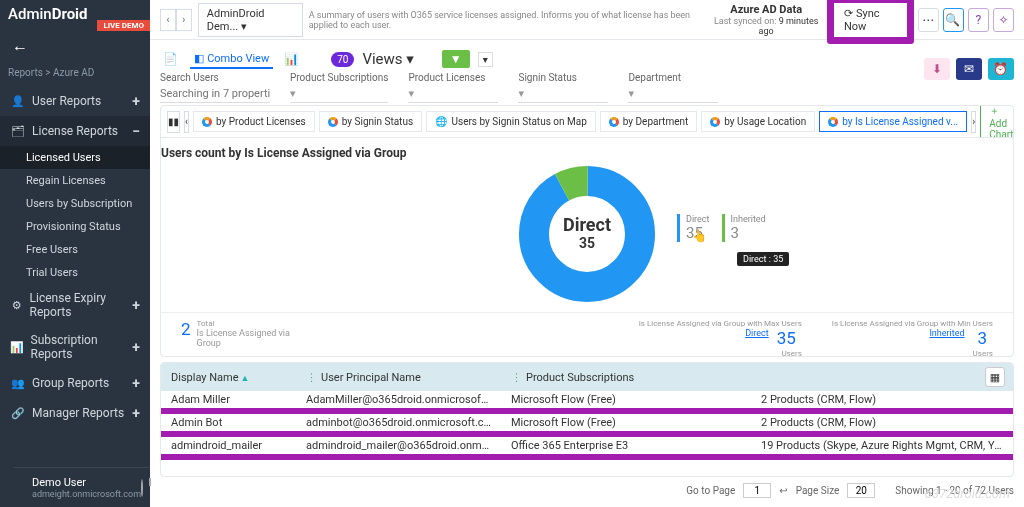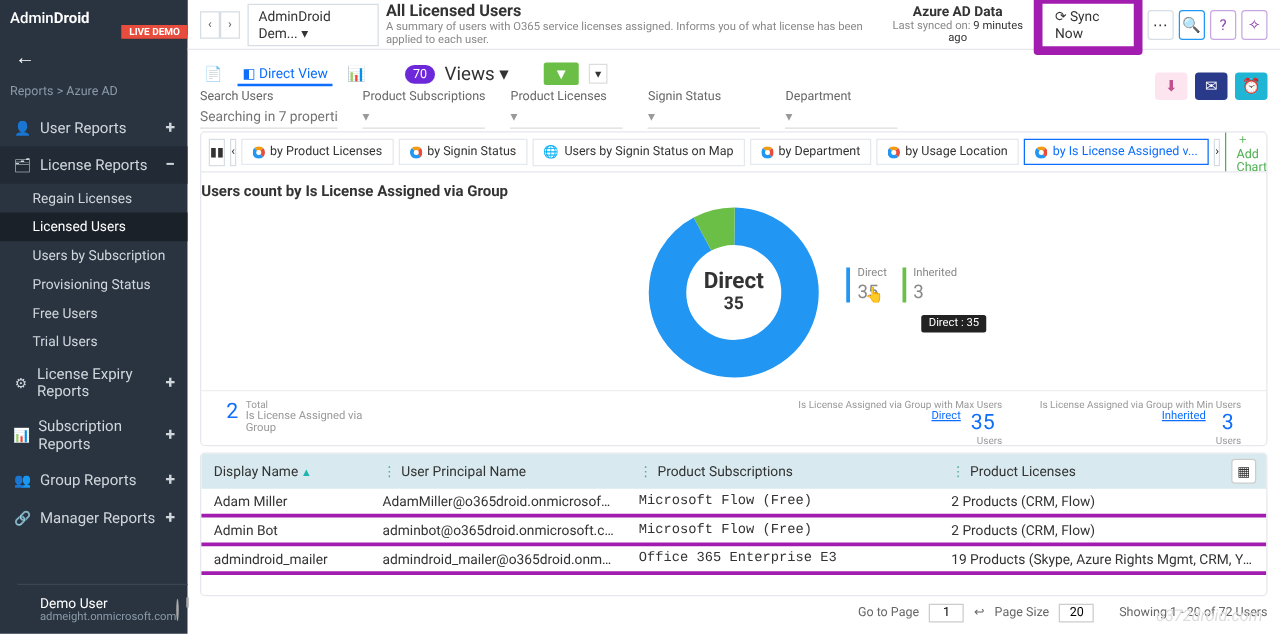--- a/index.html
+++ b/index.html
@@ -1,20 +1,20 @@
 <!DOCTYPE html>
 <html><head>
 <meta charset="utf-8">
 <style>
 * { margin:0; padding:0; box-sizing:border-box; font-family:-apple-system,BlinkMacSystemFont,"Segoe UI",Roboto,Arial,sans-serif; }
 body { width:1024px; height:507px; overflow:hidden; background:#fff; font-size:12px; color:#333; }
 
 
 .sidebar { position:absolute; left:0; top:0; width:150px; height:507px; background:#2a3440; color:#ccc; }
-.brand { height:28px; background:#2a3440; display:flex; align-items:center; padding:0 8px; font-size:12px; font-weight:500; color:#fff; }
+.brand { height:28px; background:#2a3440; display:flex; align-items:center; padding:0 8px; font-size:15px; font-weight:500; color:#fff; }
 .brand b { color:#fff; }
 .live-demo { position:absolute; right:0; top:20px; background:#e74c3c; color:#fff; font-size:8px; padding:1px 6px; font-weight:bold; }
 .back-arrow { padding:8px 12px; font-size:16px; color:#fff; cursor:pointer; }
 .breadcrumb-side { padding:4px 8px 8px; font-size:10px; color:#8a9aa8; cursor:pointer; }
 .side-item { display:flex; align-items:center; padding:7px 10px; font-size:12px; cursor:pointer; color:#d0d6dc; }
 .side-item .glyph { width:16px; margin-right:6px; font-size:11px; text-align:center; }
 .side-item.expanded { background:#222b35; }
 .side-toggle { margin-left:auto; font-size:14px; font-weight:bold; }
 .sub-item { padding:5px 10px 5px 26px; font-size:11px; color:#d0d6dc; cursor:pointer; }
 .sub-item.active { background:#1a2129; color:#fff; }
@@ -93,23 +93,23 @@
 .stat-right { text-align:right; }
 
 
 .table-wrap { position:absolute; left:160px; right:10px; bottom:30px; height:115px; border:1px solid #e5e8ec; border-radius:4px; overflow:hidden; }
 .thead { display:flex; background:#d8eaef; height:28px; align-items:center; font-size:11px; }
 .th { padding:0 10px; position:relative; cursor:pointer; }
 .th .grip { color:#5a9; margin-right:4px; }
 .th.c1 { width:135px; } .th.c2 { width:205px; } .th.c3 { width:250px; } .th.c4 { flex:1; }
 .sort-arrow { color:#1fb5ad; font-size:9px; margin-left:2px; }
 .layout-icon { position:absolute; right:8px; top:4px; width:20px; height:20px; border:1px solid #ccc; border-radius:3px; display:flex; align-items:center; justify-content:center; font-size:11px; cursor:pointer; background:#fff; }
-.trow { display:flex; height:23px; align-items:center; font-size:11px; border-bottom:3px solid #a21caf; }
+.trow { display:flex; height:23px; align-items:center; font-size:11px; border-bottom:6px solid #a21caf; }
 .td { padding:0 10px; white-space:nowrap; overflow:hidden; text-overflow:ellipsis; }
-.td.c1{width:135px;} .td.c2{width:205px;} .td.c3{width:250px;font-family:Liberation Mono, monospace;} .td.c4{flex:1;}
+.td.c1{width:135px;} .td.c2{width:205px;} .td.c3{width:250px;} .td.c4{flex:1;}
 
 
 .pager { position:absolute; left:160px; right:10px; bottom:6px; height:22px; display:flex; align-items:center; justify-content:flex-end; font-size:10px; color:#666; gap:8px; }
 .pg-input { width:28px; border:1px solid #ccc; text-align:center; font-size:10px; padding:1px; }
 .watermark { position:absolute; right:14px; bottom:6px; font-size:13px; color:#ddd; font-style:italic; pointer-events:none; }
 </style>
 </head>
 <body>
 
 <div class="sidebar">
@@ -124,22 +124,22 @@
   <div class="side-item">
     <span class="glyph">👤</span>
     <span>User Reports</span>
     <span class="side-toggle">+</span>
   </div>
   <div class="side-item expanded">
     <span class="glyph">🗂</span>
     <span>License Reports</span>
     <span class="side-toggle">−</span>
   </div>
+  <div class="sub-item active">Licensed Users</div>
   <div class="sub-item">Regain Licenses</div>
-  <div class="sub-item active">Licensed Users</div>
   <div class="sub-item">Users by Subscription</div>
   <div class="sub-item">Provisioning Status</div>
   <div class="sub-item">Free Users</div>
   <div class="sub-item">Trial Users</div>
 
   <div class="side-item">
     <span class="glyph">⚙</span>
     <span>License Expiry Reports</span>
     <span class="side-toggle">+</span>
   </div>
@@ -167,37 +167,36 @@
     </div>
     <div class="power"></div>
   </div>
 </div>
 
 <div class="topbar">
   <div class="nav-btn">‹</div>
   <div class="nav-btn">›</div>
   <div class="crumb-drop"><span>AdminDroid Dem...</span> ▾</div>
   <div>
-    <div class="top-title">All Licensed Users</div>
     <div class="top-sub">A summary of users with O365 service licenses assigned. Informs you of what license has been applied to each user.</div>
   </div>
   <div class="azure">
     <div class="azure-title">Azure AD Data</div>
     <div class="azure-sub"><span>Last synced on: </span><span style="color:#333">9 minutes ago</span></div>
   </div>
   <div class="sync-btn">⟳ Sync Now</div>
   <div class="top-icon">⋯</div>
   <div class="top-icon blue">🔍</div>
   <div class="top-icon purple">?</div>
   <div class="top-icon purple">✧</div>
 </div>
 
 <div class="toolbar">
   <div class="tb-icon">📄</div>
-  <div class="combo">◧ <span>Direct View</span></div>
+  <div class="combo">◧ <span>Combo View</span></div>
   <div class="tb-icon">📊</div>
   <div style="width:12px"></div>
   <span class="views-pill">70</span>
   <span class="views-label">Views ▾</span>
   <div style="width:12px"></div>
   <div class="filter-btn">▼</div>
   <div style="border:1px solid #ddd;padding:1px 4px;font-size:10px;cursor:pointer">▾</div>
 </div>
 
 <div class="action-icons">
@@ -304,21 +303,20 @@
       <span style="float:right;margin-left:8px;text-align:right"><span class="v" style="float:none">3</span><br><span class="t">Users</span></span>
     </div>
   </div>
 </div>
 
 <div class="table-wrap">
   <div class="thead">
     <div class="th c1"><span>Display Name</span><span class="sort-arrow">▲</span></div>
     <div class="th c2"><span class="grip">⋮</span><span>User Principal Name</span></div>
     <div class="th c3"><span class="grip">⋮</span><span>Product Subscriptions</span></div>
-    <div class="th c4"><span class="grip">⋮</span><span>Product Licenses</span></div>
     <div class="layout-icon">▦</div>
   </div>
   <div class="trow">
     <div class="td c1">Adam Miller</div>
     <div class="td c2">AdamMiller@o365droid.onmicrosoft.com</div>
     <div class="td c3">Microsoft Flow (Free)</div>
     <div class="td c4">2 Products (CRM, Flow)</div>
   </div>
   <div class="trow">
     <div class="td c1">Admin Bot</div>

